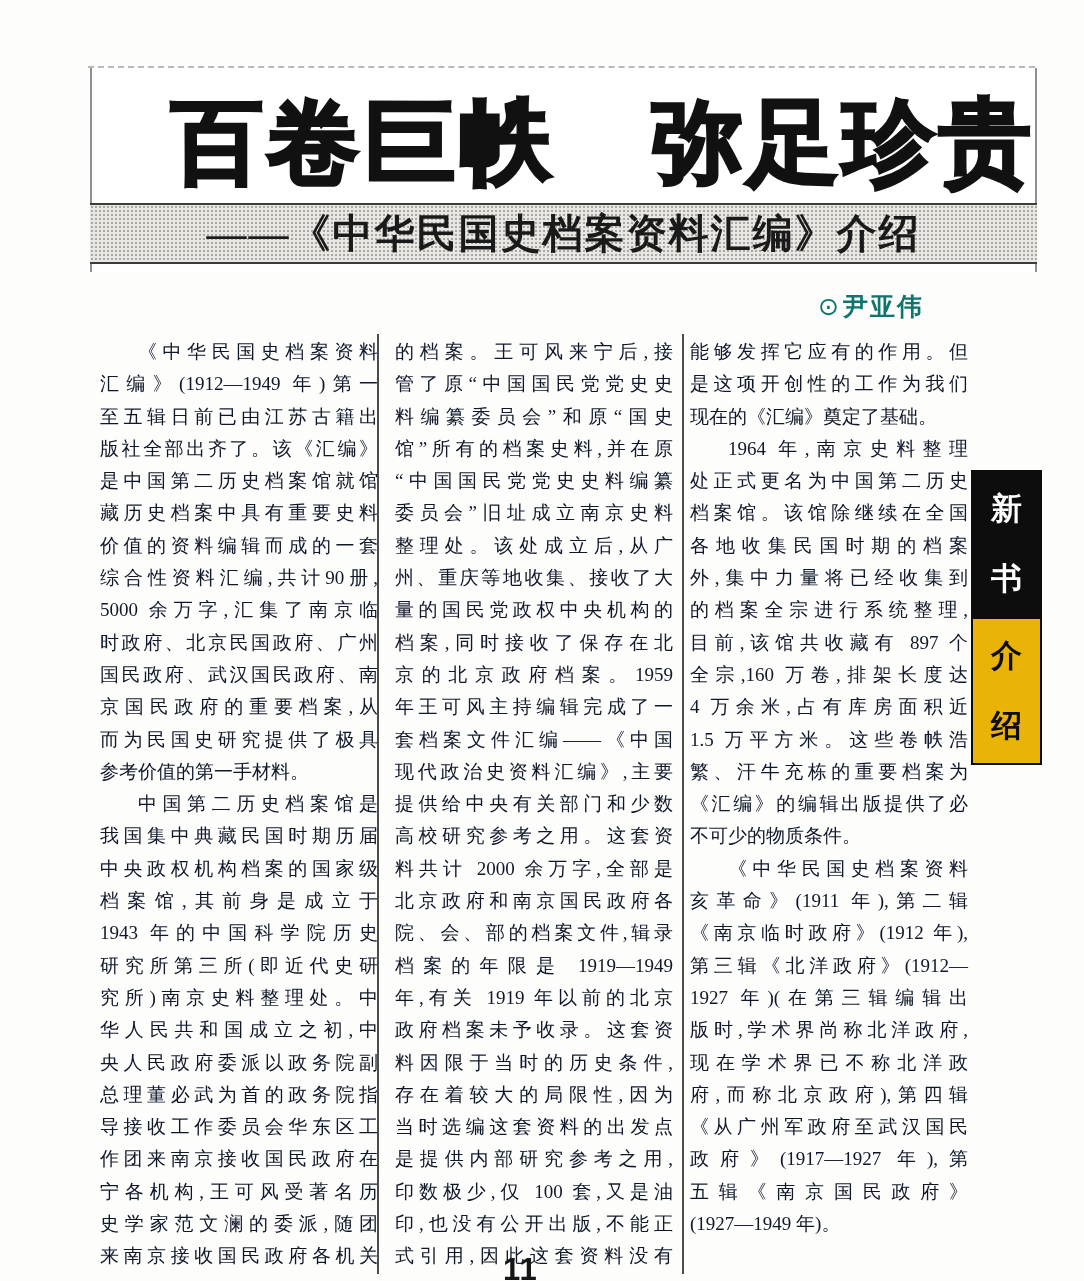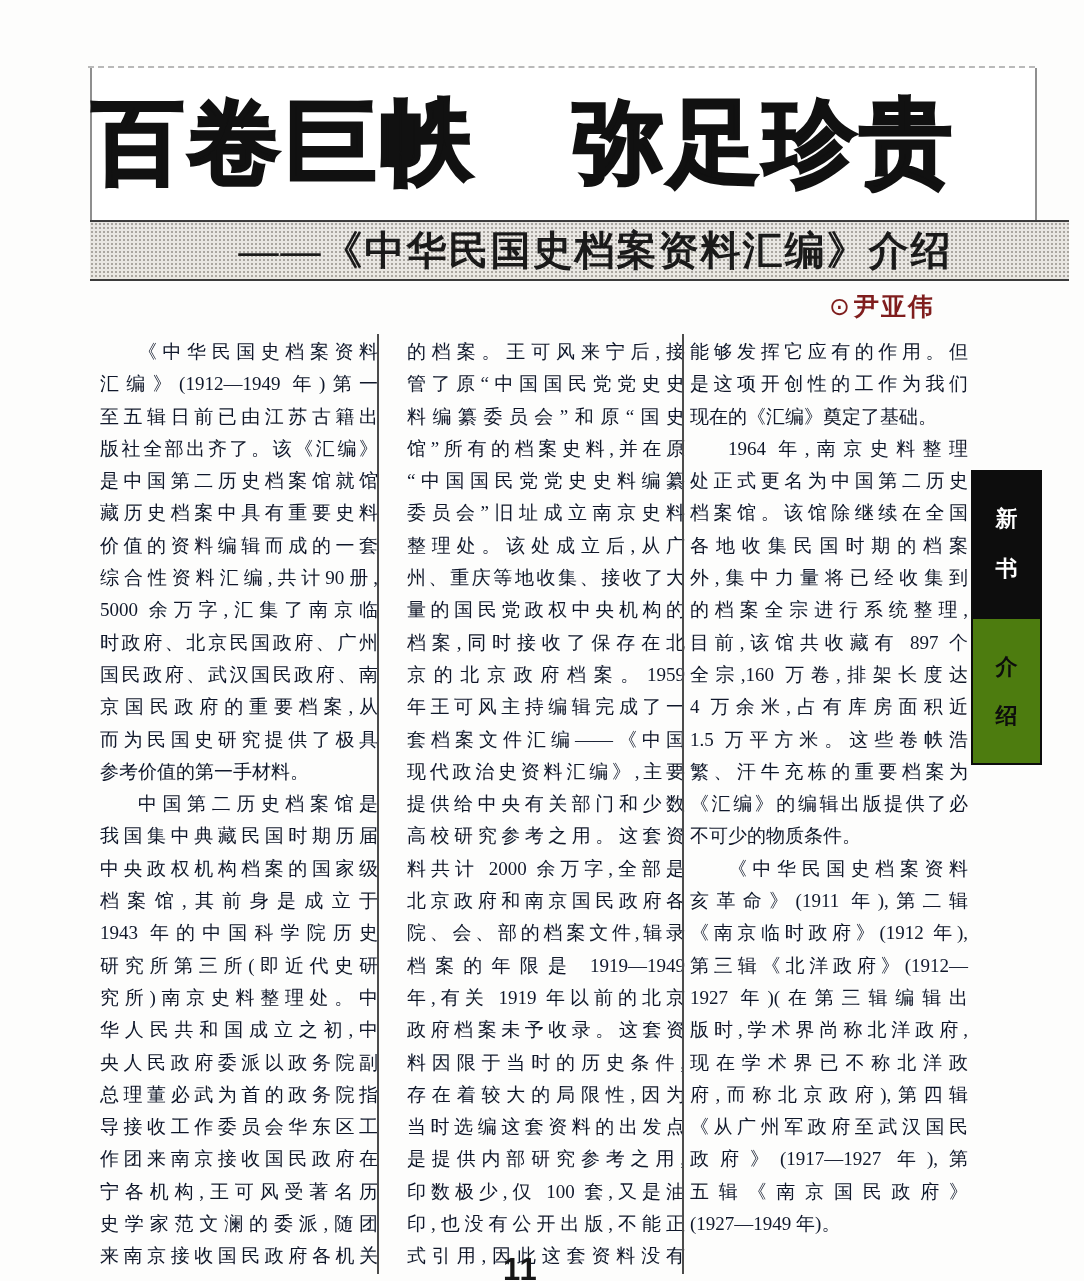--- a/index.html
+++ b/index.html
@@ -12,71 +12,71 @@
   .scan-top-line{position:absolute;left:88px;top:66px;width:947px;height:0;
     border-top:2px dashed #b9b9b9;}
   
   .title-box{
     position:absolute;left:90px;top:68px;width:943px;height:204px;
     border-left:2px solid #8f8f8f;border-right:2px solid #8f8f8f;
     background:#fff;
   }
   .title-main{
     position:absolute;left:0;top:0;width:100%;height:147px;
-    display:flex;align-items:center;justify-content:flex-start;
+    display:flex;align-items:center;justify-content:flex-end;
   }
   .title-main h1{
     margin:0;font-family:"Liberation Sans","DejaVu Sans",sans-serif;
     font-size:92px;font-weight:900;letter-spacing:4px;line-height:1;
     -webkit-text-stroke:3px #111;color:#111;white-space:nowrap;
   }
   .subtitle-band{
-    position:absolute;left:-2px;top:152px;width:947px;height:57px;
+    position:absolute;left:-2px;top:135px;width:947px;height:57px;
     border-top:2px solid #3c3c3c;border-bottom:2px solid #3c3c3c;
     background-color:#e9e7e3;
     background-image:radial-gradient(#a8a49e 0.7px, transparent 0.9px);
     background-size:4px 4px;
-    display:flex;align-items:center;justify-content:center;padding-left:32px;
+    display:flex;align-items:center;justify-content:center;
   }
   .subtitle-band span{
     font-size:40px;font-weight:700;letter-spacing:2px;color:#1a1a1a;
     white-space:nowrap;
   }
   .author-line{
-    position:absolute;right:149px;top:290px;
+    position:absolute;right:160px;top:290px;
     font-family:"Liberation Sans","DejaVu Sans",sans-serif;
-    font-size:25px;font-weight:700;color:#7f1d1d;letter-spacing:2px;
+    font-size:25px;font-weight:700;color:#0f766e;letter-spacing:2px;
   }
   .author-line .marker{font-weight:400;margin-right:2px;}
   
   .column{
     position:absolute;top:336px;width:278px;
     font-size:19px;line-height:32.3px;color:#0f172a;
   }
   .column .line{
     text-align:justify;text-align-last:justify;
     white-space:nowrap;height:32.3px;overflow:visible;
   }
   .column .line.indent{text-indent:2em;}
   .column .line.pend{text-align-last:left;}
   .col-1{left:100px;}
-  .col-2{left:395px;margin-left:12px;}
+  .col-2{left:395px;}
   .col-3{left:690px;}
   .col-rule{position:absolute;top:334px;width:2px;height:940px;background:#4c4c4c;}
   .rule-1{left:377px;}
   .rule-2{left:682px;}
   
   .side-box{position:absolute;left:971px;width:71px;display:flex;
     align-items:center;justify-content:center;}
   .side-top{top:470px;height:147px;background:#0d0d0d;color:#fff;}
-  .side-bottom{top:617px;height:148px;background:#4d7c0f;color:#0d0d0d;
+  .side-bottom{top:617px;height:148px;background:#eab308;color:#0d0d0d;
     border:2px solid #0d0d0d;box-sizing:border-box;}
   .vlabel{
     width:1.05em;word-break:break-all;text-align:center;
-    font-size:22px;font-weight:700;line-height:2.25;
+    font-size:31px;font-weight:700;line-height:2.25;
     font-family:"Liberation Serif","DejaVu Serif",serif;
   }
   
   .page-number{
     position:absolute;left:503px;top:1252px;
     font-family:"Liberation Sans","DejaVu Sans",sans-serif;
     font-size:31px;font-weight:700;letter-spacing:1px;color:#161616;
   }
 </style>
 </head>

